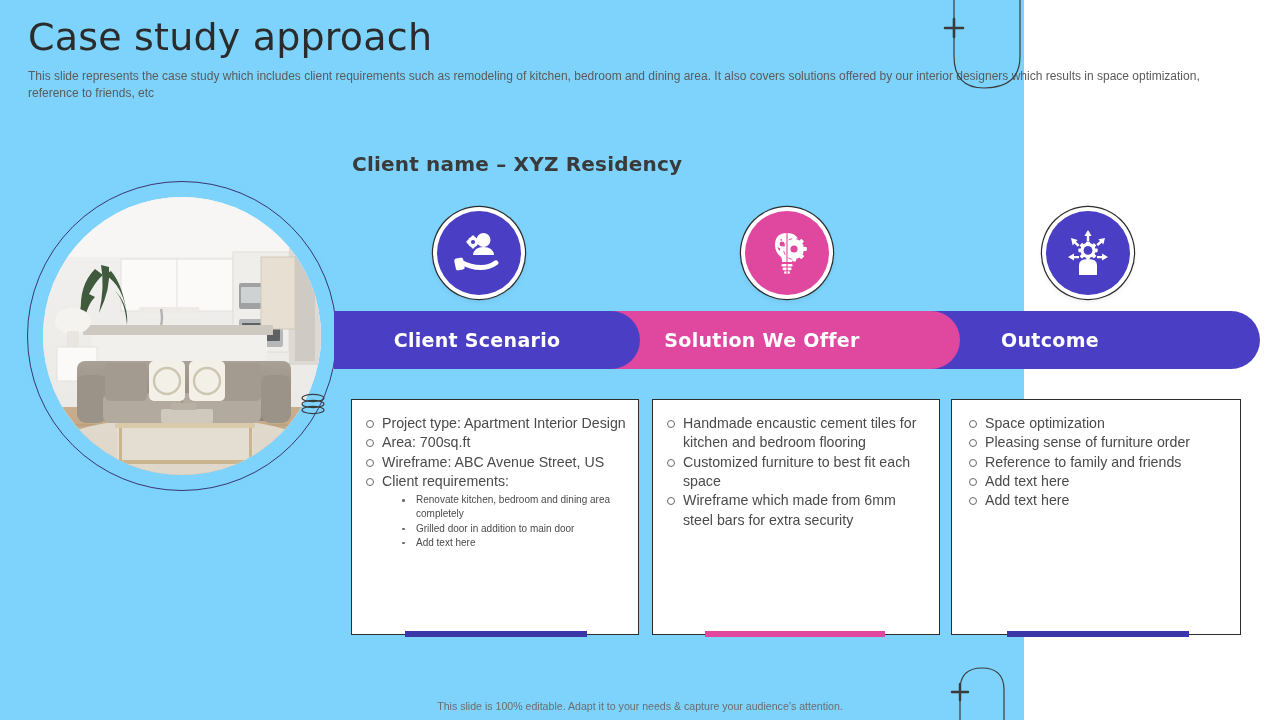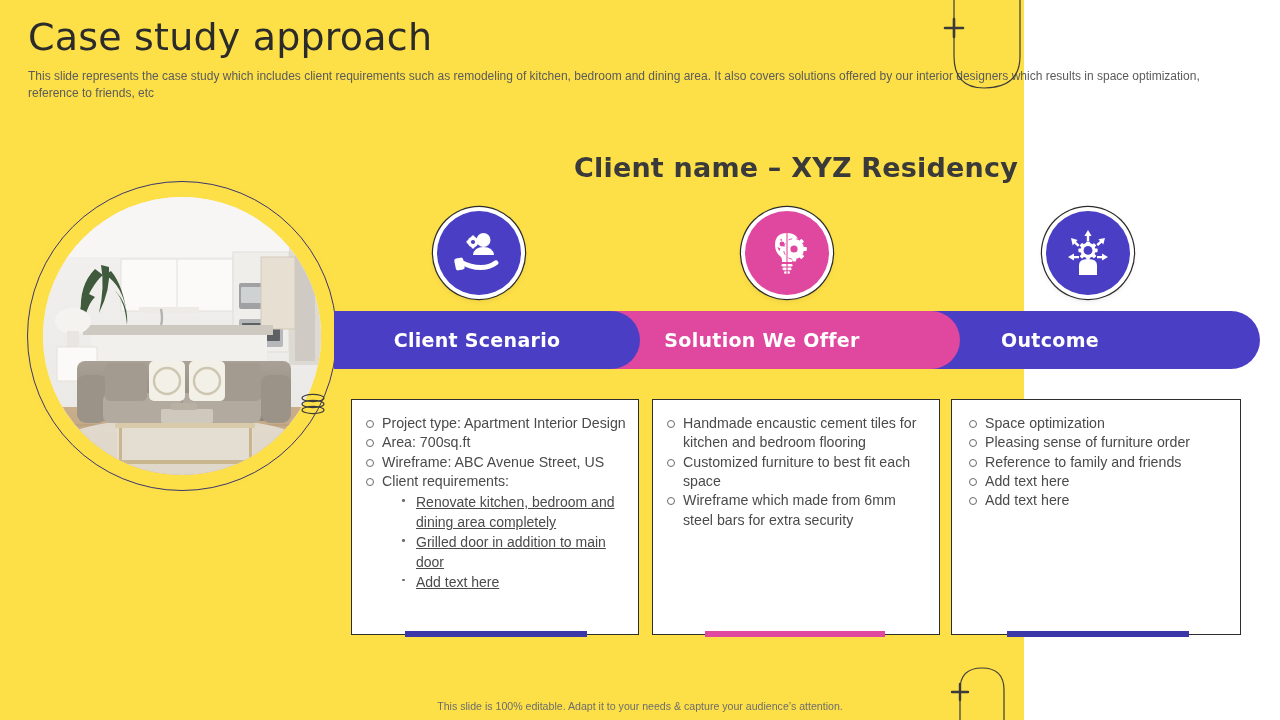--- a/index.html
+++ b/index.html
@@ -2,21 +2,21 @@
 <html><head>
 <meta charset="utf-8">
 <style>
   * { box-sizing: border-box; margin: 0; padding: 0; }
   html, body {
     width: 1280px; height: 720px;
     background: #ffffff;
     font-family: "Liberation Sans", sans-serif;
     overflow: hidden;
   }
-  .slide { position: relative; width: 1024px; height: 720px; background: #fde047; }
+  .slide { position: relative; width: 1024px; height: 720px; background: #7dd3fc; }
 
   
   .title {
     position: absolute; left: 28px; top: 16px;
     font-size: 38px; font-weight: 400; color: #2b2b2b;
     letter-spacing: 0.2px; line-height: 1.15;
     font-family: "DejaVu Sans", sans-serif;
   }
   .subtitle {
     position: absolute; left: 28px; top: 68px; width: 1180px;
@@ -24,22 +24,22 @@
     font-family: "Liberation Sans", sans-serif;
   }
 
   
   .deco-tr { position: absolute; right: 0px; top: -6px; width: 96px; height: 104px; }
   .deco-br { position: absolute; right: 10px; bottom: 0px; width: 64px; height: 58px; }
 
   
   .client-name {
     position: absolute; left: 352px; top: 152px; width: 888px;
-    text-align: center;
-    font-size: 27px; font-weight: 700; color: #3a3a3a;
+    text-align: left;
+    font-size: 20px; font-weight: 700; color: #3a3a3a;
     font-family: "DejaVu Sans", sans-serif;
     letter-spacing: 0.2px;
   }
 
   
   .photo-wrap { position: absolute; left: 24px; top: 178px; width: 316px; height: 316px; }
   .photo-glow {
     position: absolute; inset: 0; border-radius: 50%;
     background: radial-gradient(circle at 50% 50%,
         rgba(255,255,255,0) 0%,
@@ -116,21 +116,21 @@
     font-family: "Liberation Sans", sans-serif;
   }
   ul.lvl1 > li::before {
     content: ""; position: absolute; left: 2px; top: 6px;
     width: 6px; height: 6px; border-radius: 50%;
     border: 1px solid #6a6a6a;
   }
   ul.lvl2 { list-style: none; margin-top: 2px; }
   ul.lvl2 > li {
     position: relative; padding-left: 18px;
-    font-size: 14px; line-height: 1.42; color: #4a4a4a; text-decoration: underline;
+    font-size: 10px; line-height: 1.42; color: #4a4a4a;
   }
   ul.lvl2 > li::before {
     content: ""; position: absolute; left: 4px; top: 6px;
     width: 2.6px; height: 2.6px; border-radius: 50%;
     background: #6a6a6a;
   }
   .sub-wrap { padding-left: 16px; }
 
   
   .footer {

